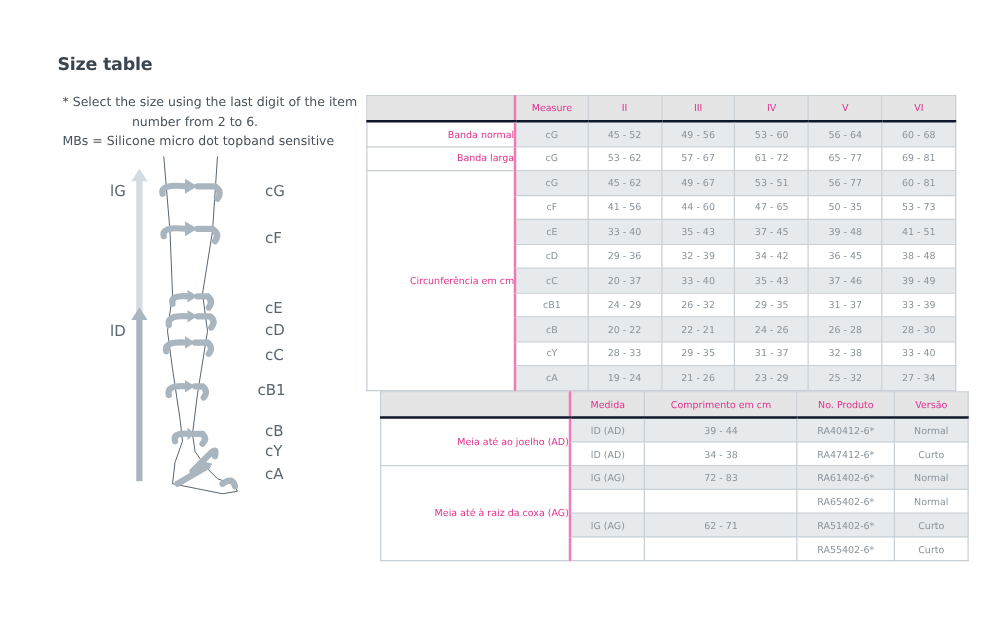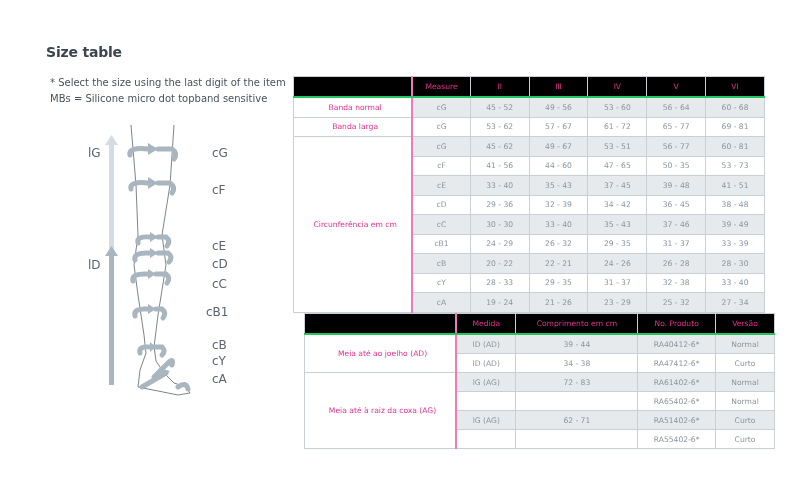--- a/index.html
+++ b/index.html
@@ -8,36 +8,37 @@
   .title { position:absolute; left:46px; top:44px; font-size:14px; font-weight:bold; color:#3b4550; letter-spacing:-0.2px; }
   .note { position:absolute; left:50px; top:75px; width:212px; text-align:center; font-size:10px; line-height:15.5px; color:#48525c; }
   .note div { white-space:nowrap; }
 
   .diagram { position:absolute; left:78px; top:125px; width:180px; height:280px; }
   .diagram svg { position:absolute; left:0; top:0; }
   .dlabel { position:absolute; font-size:12px; color:#5a6570; }
 
   table.t { position:absolute; border-collapse:collapse; font-size:7.6px; color:#8b949c; }
   table.t td { border:1px solid #c8d0d6; text-align:center; padding:0; height:18px; }
-  table.t tr.hdr td { color:#e0338e; height:19px; border-bottom:2px solid #22c55e; background:#000000; }
-  table.t td.rowlabel { text-align:center; padding-left:5px; color:#e0338e; background:#fff; }
+  table.t tr.hdr td { color:#e0338e; height:19px; border-bottom:2px solid #0f172a; background:#e5e5e5; }
+  table.t td.rowlabel { text-align:right; padding-left:5px; color:#e0338e; background:#fff; }
   table.t td.pinkleft { border-left:2px solid #f07ab8; }
   table.t tr.g td.c { background:#e6eaed; }
   table.t tr.w td.c { background:#ffffff; }
   #t1 { left:293px; top:76px; width:472px; }
   #t2 { left:304px; top:313px; width:471px; }
   #t1 tr:not(.hdr) td { height:18.5px; }
   #t2 tr:not(.hdr) td { height:18px; }
 </style>
 </head>
 <body>
 
 <div class="title">Size table</div>
 <div class="note">
   <div>* Select the size using the last digit of the item</div>
+  <div>number from 2 to 6.</div>
   <div>MBs = Silicone micro dot topband sensitive</div>
 </div>
 
 <div class="diagram">
   <svg width="180" height="280" viewBox="0 0 180 280">
 
     <rect x="31" y="18" width="5" height="108" fill="#d3dce2"></rect>
     <polygon points="33.5,10 27,20 40,20" fill="#d3dce2"></polygon>
     <rect x="31" y="130" width="5" height="130" fill="#a9b6bf"></rect>
     <polygon points="33.5,121 27,131 40,131" fill="#a9b6bf"></polygon>
@@ -153,21 +154,21 @@
   <tr class="w">
     <td class="c pinkleft">cD</td>
     <td class="c">29 - 36</td>
     <td class="c">32 - 39</td>
     <td class="c">34 - 42</td>
     <td class="c">36 - 45</td>
     <td class="c">38 - 48</td>
   </tr>
   <tr class="g">
     <td class="c pinkleft">cC</td>
-    <td class="c">30 - 30</td>
+    <td class="c">20 - 37</td>
     <td class="c">33 - 40</td>
     <td class="c">35 - 43</td>
     <td class="c">37 - 46</td>
     <td class="c">39 - 49</td>
   </tr>
   <tr class="w">
     <td class="c pinkleft">cB1</td>
     <td class="c">24 - 29</td>
     <td class="c">26 - 32</td>
     <td class="c">29 - 35</td>

